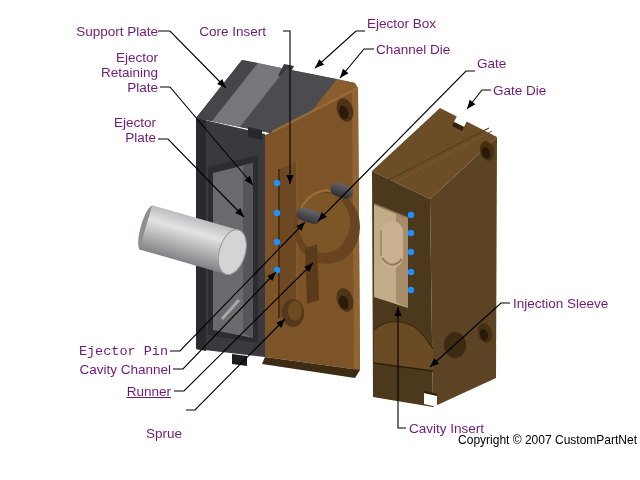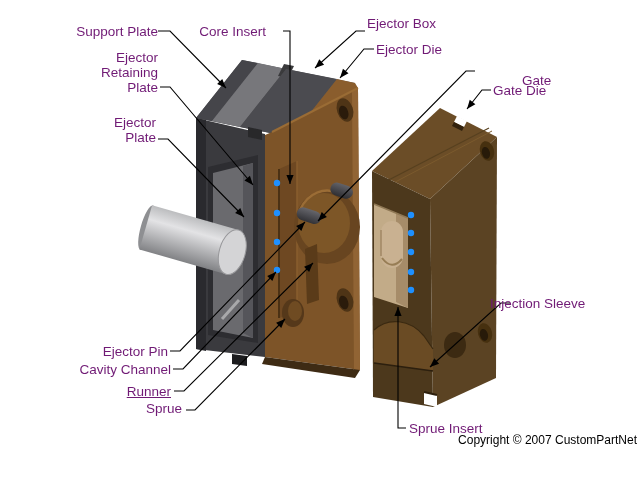--- a/index.html
+++ b/index.html
@@ -185,30 +185,30 @@
         <polygon points="430,367 434.27461051606167,358.3001319012312 439.0953166487128,363.64810276714104" fill="#000000"></polygon>
         <path d="M 406 428 L 398 428 L 398 307" fill="none" stroke="#000000" stroke-width="1.1"></path>
         <polygon points="398,307 401.6,316 394.4,316" fill="#000000"></polygon>
       </g>
   </svg>
 
   <div id="labels-layer">
       <div class="label right" style="right: 482px; top: 24px;">Support Plate</div>
       <div class="label right" style="right: 374px; top: 24px;">Core Insert</div>
       <div class="label" style="left: 367px; top: 16px;">Ejector Box</div>
-      <div class="label" style="left: 376px; top: 42px;">Ejector Die</div>
+      <div class="label" style="left: 376px; top: 42px;">Channel Die</div>
       <div class="label right" style="right: 482px; top: 50px;">Ejector
 Retaining
 Plate</div>
       <div class="label right" style="right: 484px; top: 115px;">Ejector
 Plate</div>
-      <div class="label" style="left: 477px; top: 73px; margin-left: 45px;">Gate</div>
+      <div class="label" style="left: 477px; top: 56px;">Gate</div>
       <div class="label" style="left: 493px; top: 83px;">Gate Die</div>
-      <div class="label right" style="right: 472px; top: 344px;">Ejector Pin</div>
+      <div class="label right" style="right: 472px; top: 344px; font-family: Liberation Mono, monospace;">Ejector Pin</div>
       <div class="label right" style="right: 469px; top: 362px;">Cavity Channel</div>
       <div class="label right" style="right: 469px; top: 384px; text-decoration: underline;">Runner</div>
-      <div class="label right" style="right: 458px; top: 401px;">Sprue</div>
-      <div class="label" style="left: 490px; top: 296px;">Injection Sleeve</div>
-      <div class="label" style="left: 409px; top: 421px;">Sprue Insert</div>
+      <div class="label right" style="right: 458px; top: 426px;">Sprue</div>
+      <div class="label" style="left: 513px; top: 296px;">Injection Sleeve</div>
+      <div class="label" style="left: 409px; top: 421px;">Cavity Insert</div>
     </div>
 
   <div class="copyright" style="right:3px;top:433px;text-align:center;">Copyright © 2007 CustomPartNet</div>
 </div>
 
 </body></html>

